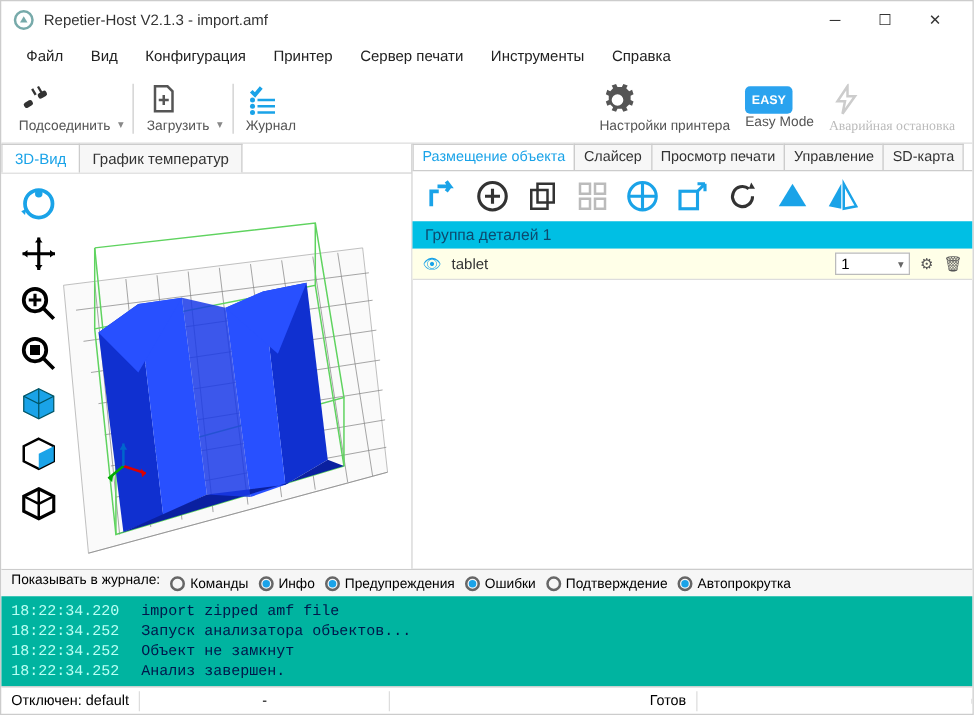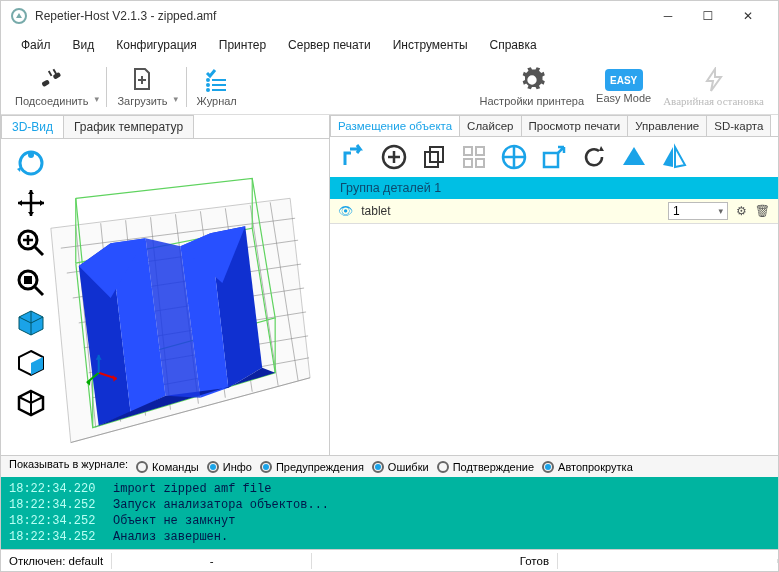--- a/index.html
+++ b/index.html
@@ -5,21 +5,21 @@
 * { box-sizing: border-box; margin: 0; padding: 0; }
 body { width: 779px; height: 572px; font-family: "Segoe UI", Tahoma, sans-serif; font-size: 12px; background: #fff; border: 1px solid #ccc; display: flex; flex-direction: column; overflow: hidden; }
 .titlebar { height: 30px; display: flex; align-items: center; padding: 0 10px; }
 .titlebar .app-icon { width: 16px; height: 16px; border: 2px solid #7aa; border-radius: 50%; margin-right: 8px; position: relative; }
 .titlebar .app-icon::after { content:""; position:absolute; left:3px; top:3px; width:0; height:0; border-left:3px solid transparent; border-right:3px solid transparent; border-bottom:5px solid #7aa; }
 .titlebar .title { flex: 1; color: #333; }
 .titlebar .winbtn { width: 40px; height: 28px; display: flex; align-items: center; justify-content: center; color: #333; font-family: "Segoe UI Symbol"; }
 .menubar { height: 28px; display: flex; align-items: center; padding: 0 10px; gap: 2px; }
 .menubar .menu { padding: 4px 10px; color: #222; }
 .toolbar { height: 56px; display: flex; align-items: center; padding: 0 8px; border-bottom: 1px solid #ddd; }
-.toolbar .tb { display: flex; flex-direction: column; align-items: center; padding: 2px 6px; color: #555; }
+.toolbar .tb { display: flex; flex-direction: column; padding: 2px 6px; color: #555; }
 .toolbar .tb .ico { width: 28px; height: 28px; display:flex; align-items:center; justify-content:center; color:#555; }
 .toolbar .tb .lbl { font-size: 11px; margin-top: 1px; }
 .toolbar .sep { width: 1px; height: 40px; background: #ccc; margin: 0 4px; }
 .toolbar .spacer { flex: 1; }
 .toolbar .dd { width: 8px; color: #888; font-size: 9px; align-self: flex-end; margin-bottom: 10px; }
 .toolbar .easy { background: #2aa3ef; color: #fff; width: 38px; height: 22px; border-radius: 4px; display:flex; align-items:center; justify-content:center; font-weight:bold; font-size:10px; }
 .toolbar .emergency { color: #bbb; font-family: Liberation Serif, serif; }
 .workrow { display: flex; flex: 1; min-height: 0; }
 .leftpanel { width: 329px; border-right: 1px solid #ccc; display: flex; flex-direction: column; }
 .tabs { display: flex; border-bottom: 1px solid #ccc; }
@@ -52,21 +52,21 @@
 .statusbar .cell { padding:2px 8px; border-right:1px solid #ddd; }
 .statusbar .cell.dash { width:200px; text-align:center; }
 .statusbar .spacer { flex:1; }
 svg { display:block; }
 </style>
 </head>
 <body>
 
 <div class="titlebar">
   <div class="app-icon"></div>
-  <div class="title">Repetier-Host V2.1.3 - zipped.amf</div>
+  <div class="title">Repetier-Host V2.1.3 - import.amf</div>
   <div class="winbtn">─</div>
   <div class="winbtn">☐</div>
   <div class="winbtn close">✕</div>
 </div>
 
 <div class="menubar">
   <div class="menu">Файл</div>
   <div class="menu">Вид</div>
   <div class="menu">Конфигурация</div>
   <div class="menu">Принтер</div>

